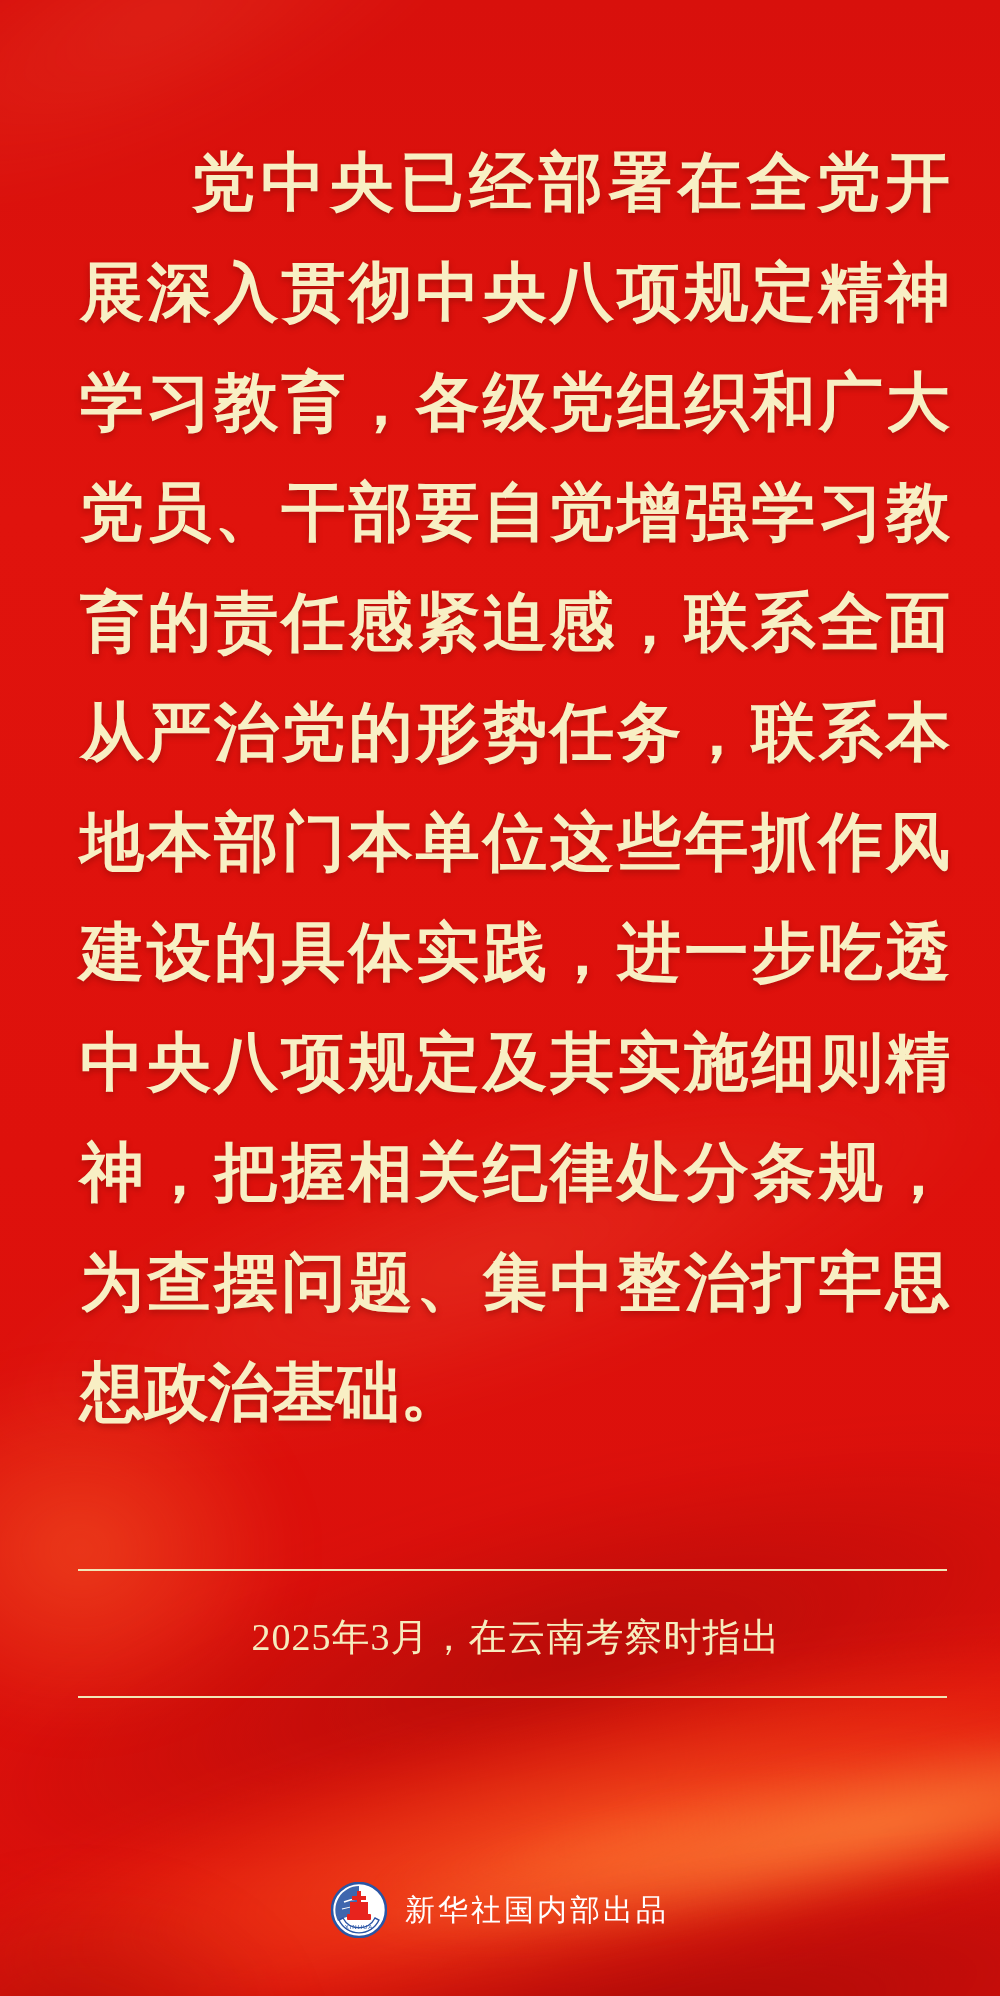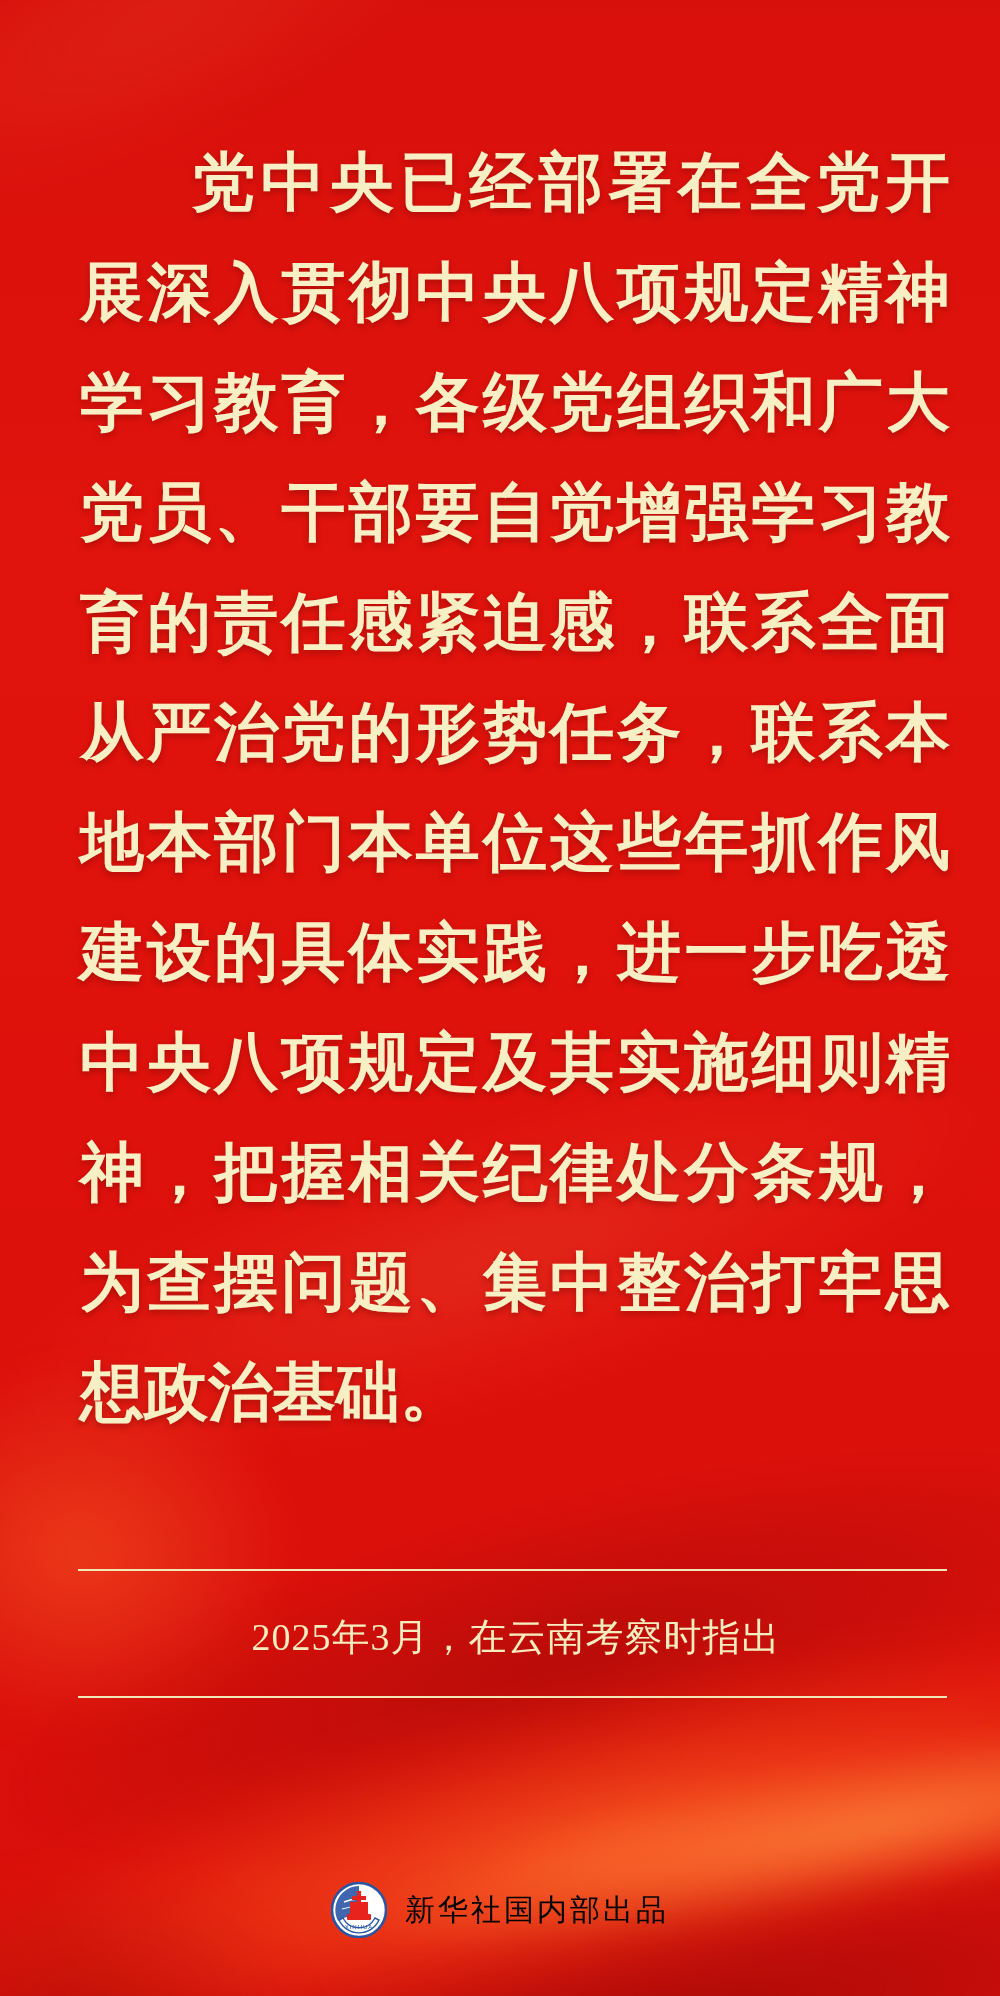--- a/index.html
+++ b/index.html
@@ -91,21 +91,21 @@
     letter-spacing:1px;
     font-family:"Liberation Serif", serif;
   }
   
   .footer{
     position:absolute;left:0;top:1882px;width:1000px;
     display:flex;align-items:center;justify-content:center;gap:18px;
   }
   .logo{width:56px;height:56px;flex:0 0 auto;}
   .credit{
-    color:#000000;
+    color:#ffffff;
     font-size:30px;
     letter-spacing:3px;
     font-family:"Liberation Sans", sans-serif;
   }
 </style>
 </head>
 <body>
 
 <div class="poster">
 

